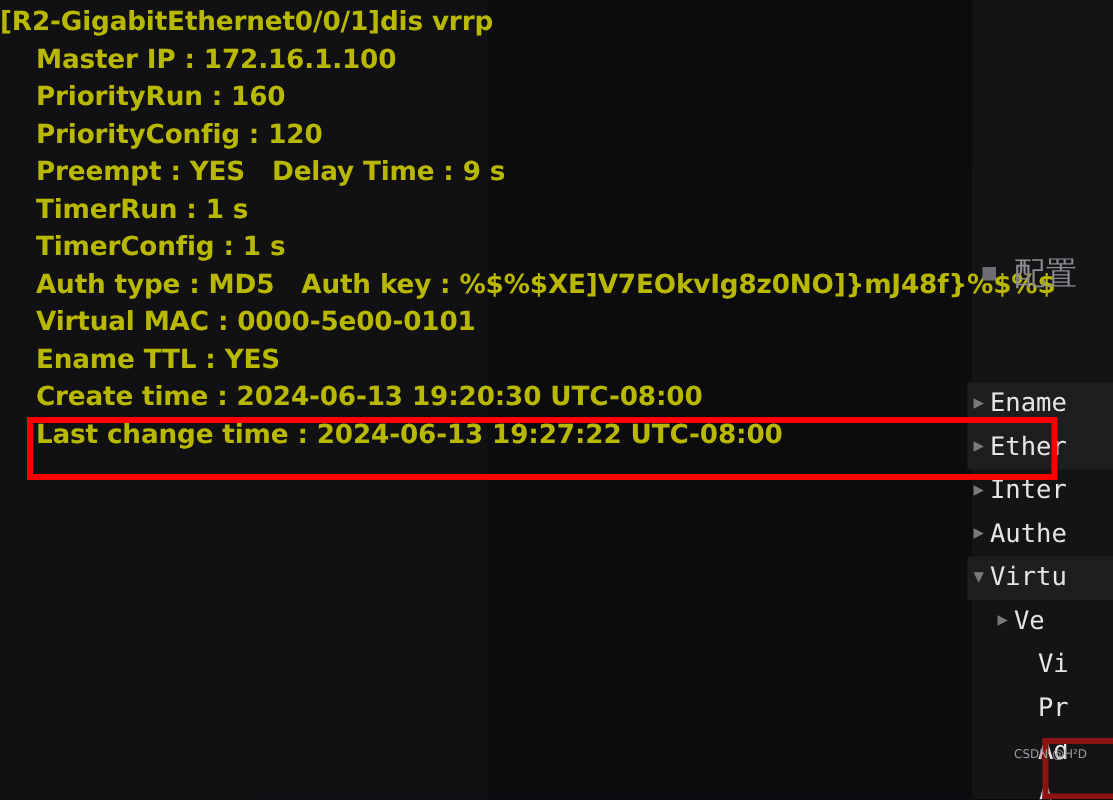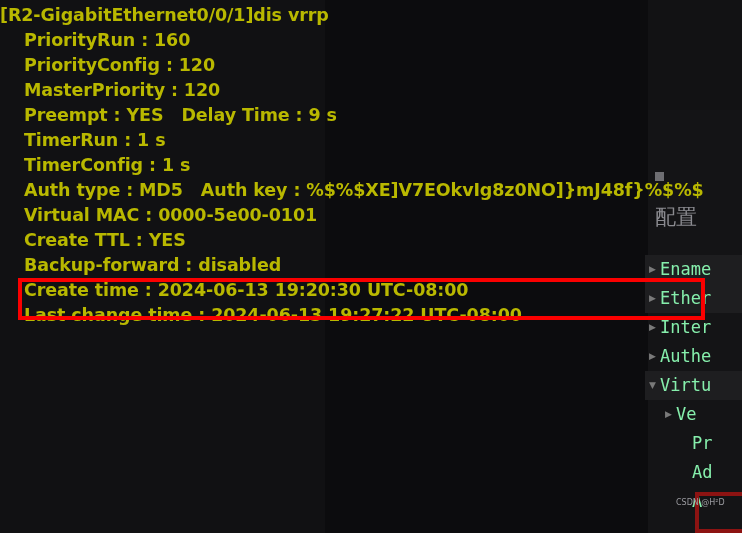--- a/index.html
+++ b/index.html
@@ -106,33 +106,33 @@
   .tw-arrow {
     flex: 0 0 auto;
     width: 15px;
     text-align: center;
     color: #7a7a7a;
     font-size: 9px;
     line-height: 1;
   }
   .tw-arrow.empty { visibility: hidden; }
   .tw-label {
-    color: #86efac;
+    color: #e5e5e5;
     font-family: "DejaVu Sans Mono", monospace;
     font-size: 17px;
     line-height: 1;
   }
 
   .panel-head {
     position: absolute;
     top: 172px;
     left: 655px;
     display: flex;
-    gap: 26px;
-    flex-direction: column;
+    align-items: center;
+    gap: 12px;
   }
   .panel-head-sq {
     width: 9px;
     height: 9px;
     background: #6e6e72;
   }
   .panel-head-txt {
     color: #8b8b90;
     font-family: "DejaVu Sans", sans-serif;
     font-size: 21px;
@@ -182,30 +182,29 @@
 
   <div class="bg-right-panel"></div>
   <div class="bg-top-dark"></div>
   <div class="bg-right-panel-dark"></div>
 
   <div class="terminal">
     <div class="term-inner"></div>
     <div class="term-shade"></div>
     <div class="term-lines" id="terminal-lines">
         <div class="tline">[R2-GigabitEthernet0/0/1]dis vrrp</div>
+        <div class="tline">    Master IP : 172.16.1.100</div>
         <div class="tline">    PriorityRun : 160</div>
         <div class="tline">    PriorityConfig : 120</div>
-        <div class="tline">    MasterPriority : 120</div>
         <div class="tline">    Preempt : YES   Delay Time : 9 s</div>
         <div class="tline">    TimerRun : 1 s</div>
         <div class="tline">    TimerConfig : 1 s</div>
         <div class="tline">    Auth type : MD5   Auth key : %$%$XE]V7EOkvIg8z0NO]}mJ48f}%$%$</div>
         <div class="tline">    Virtual MAC : 0000-5e00-0101</div>
-        <div class="tline">    Create TTL : YES</div>
-        <div class="tline">    Backup-forward : disabled</div>
+        <div class="tline">    Ename TTL : YES</div>
         <div class="tline">    Create time : 2024-06-13 19:20:30 UTC-08:00</div>
         <div class="tline">    Last change time : 2024-06-13 19:27:22 UTC-08:00</div>
       </div>
   </div>
 
   <div class="panel-head">
     <div class="panel-head-sq"></div>
     <div class="panel-head-txt">配置</div>
   </div>
 
@@ -236,20 +235,25 @@
         <div class="tw-label">Virtu</div>
       </div>
       <div class="tree-row">
         <div style="flex: 0 0 auto; width: 16px;"></div>
         <div class="tw-arrow">▶</div>
         <div class="tw-label">Ve</div>
       </div>
       <div class="tree-row">
         <div style="flex: 0 0 auto; width: 32px;"></div>
         <div class="tw-arrow empty">▶</div>
+        <div class="tw-label">Vi</div>
+      </div>
+      <div class="tree-row">
+        <div style="flex: 0 0 auto; width: 32px;"></div>
+        <div class="tw-arrow empty">▶</div>
         <div class="tw-label">Pr</div>
       </div>
       <div class="tree-row">
         <div style="flex: 0 0 auto; width: 32px;"></div>
         <div class="tw-arrow empty">▶</div>
         <div class="tw-label">Ad</div>
       </div>
       <div class="tree-row">
         <div style="flex: 0 0 auto; width: 32px;"></div>
         <div class="tw-arrow empty">▶</div>

